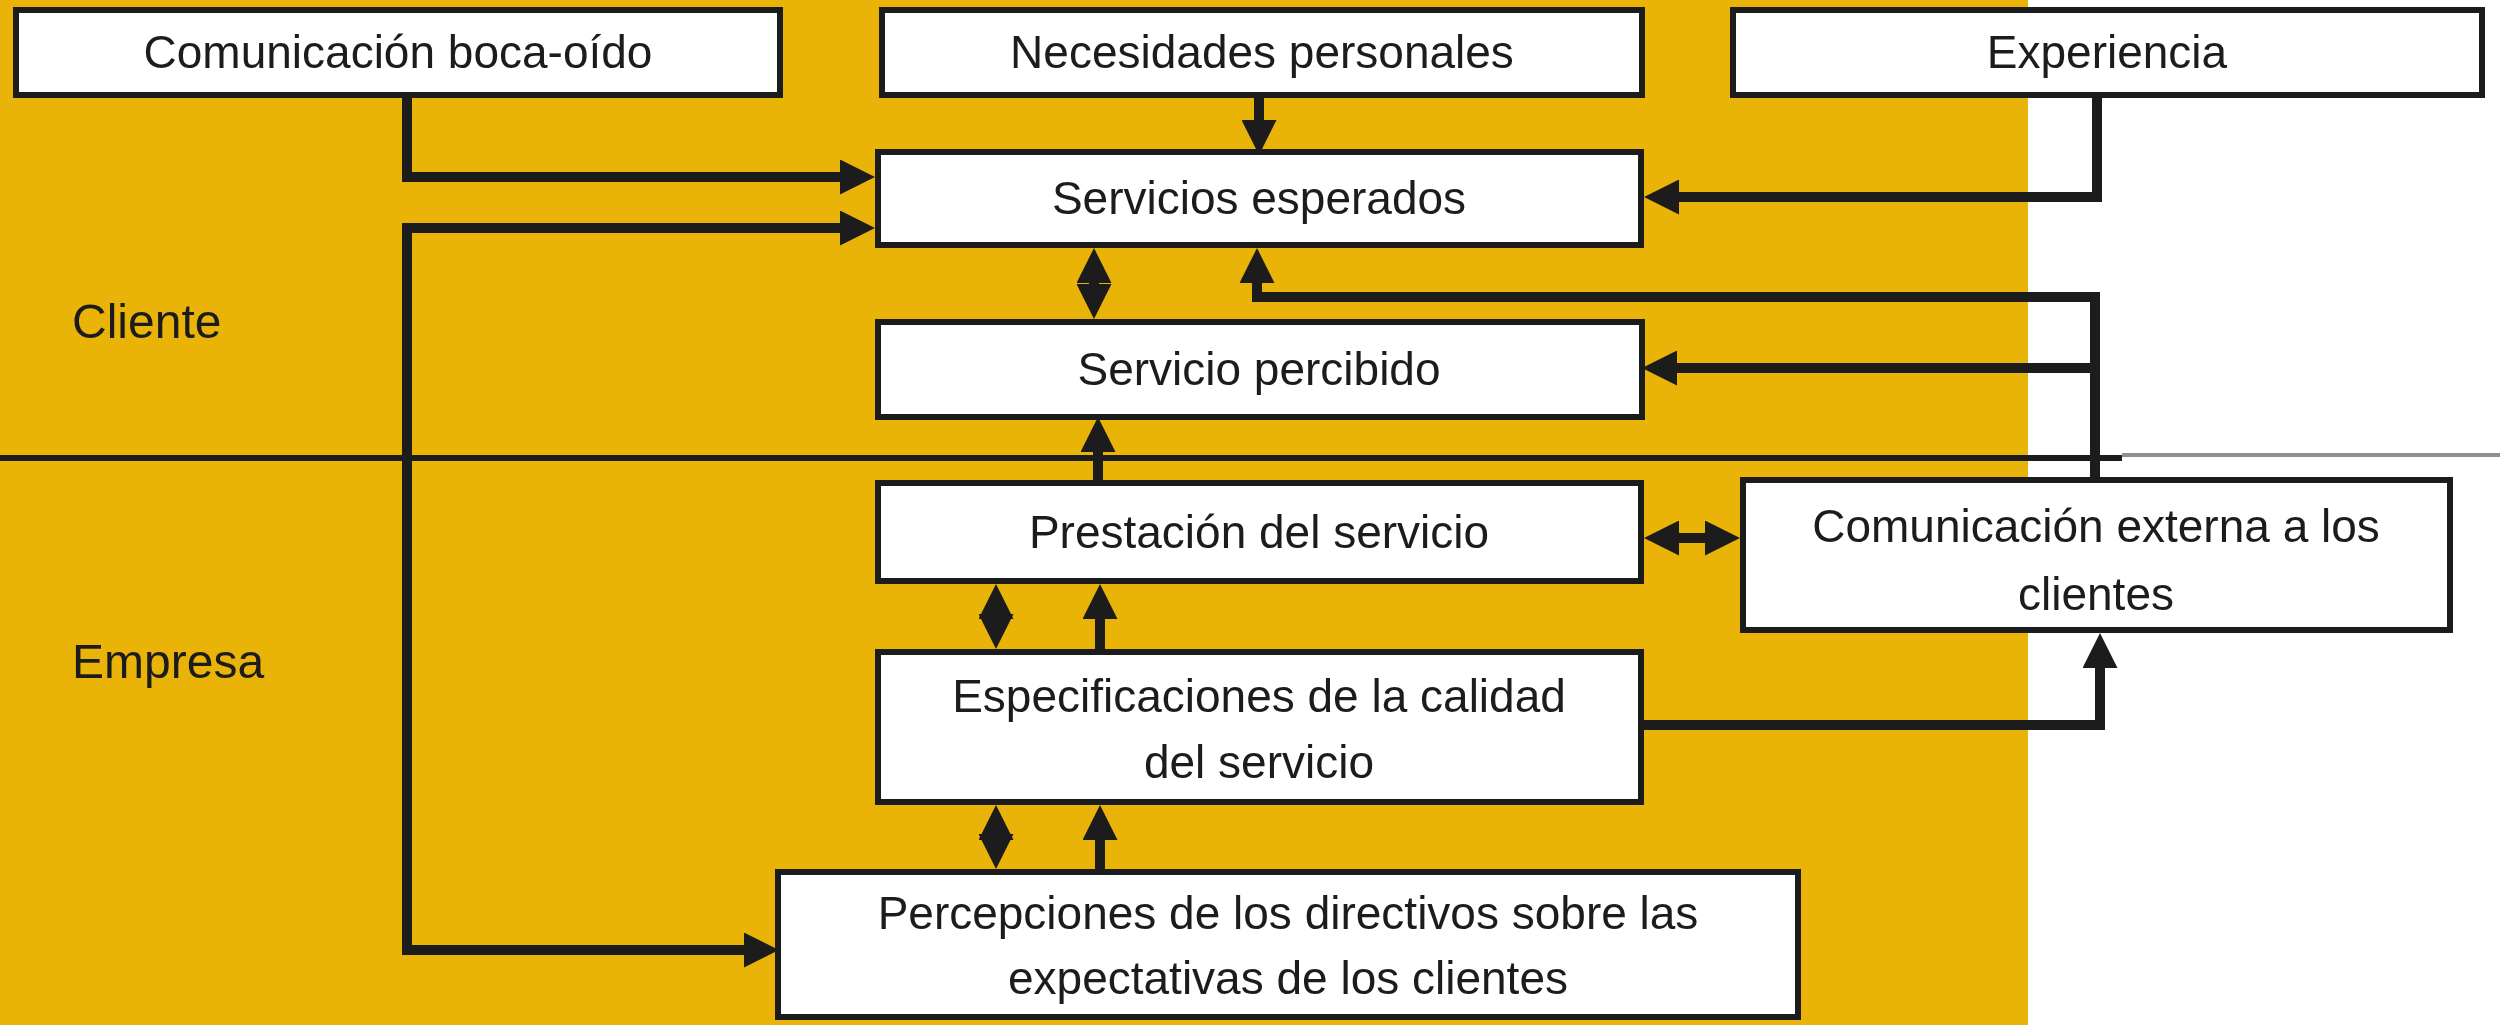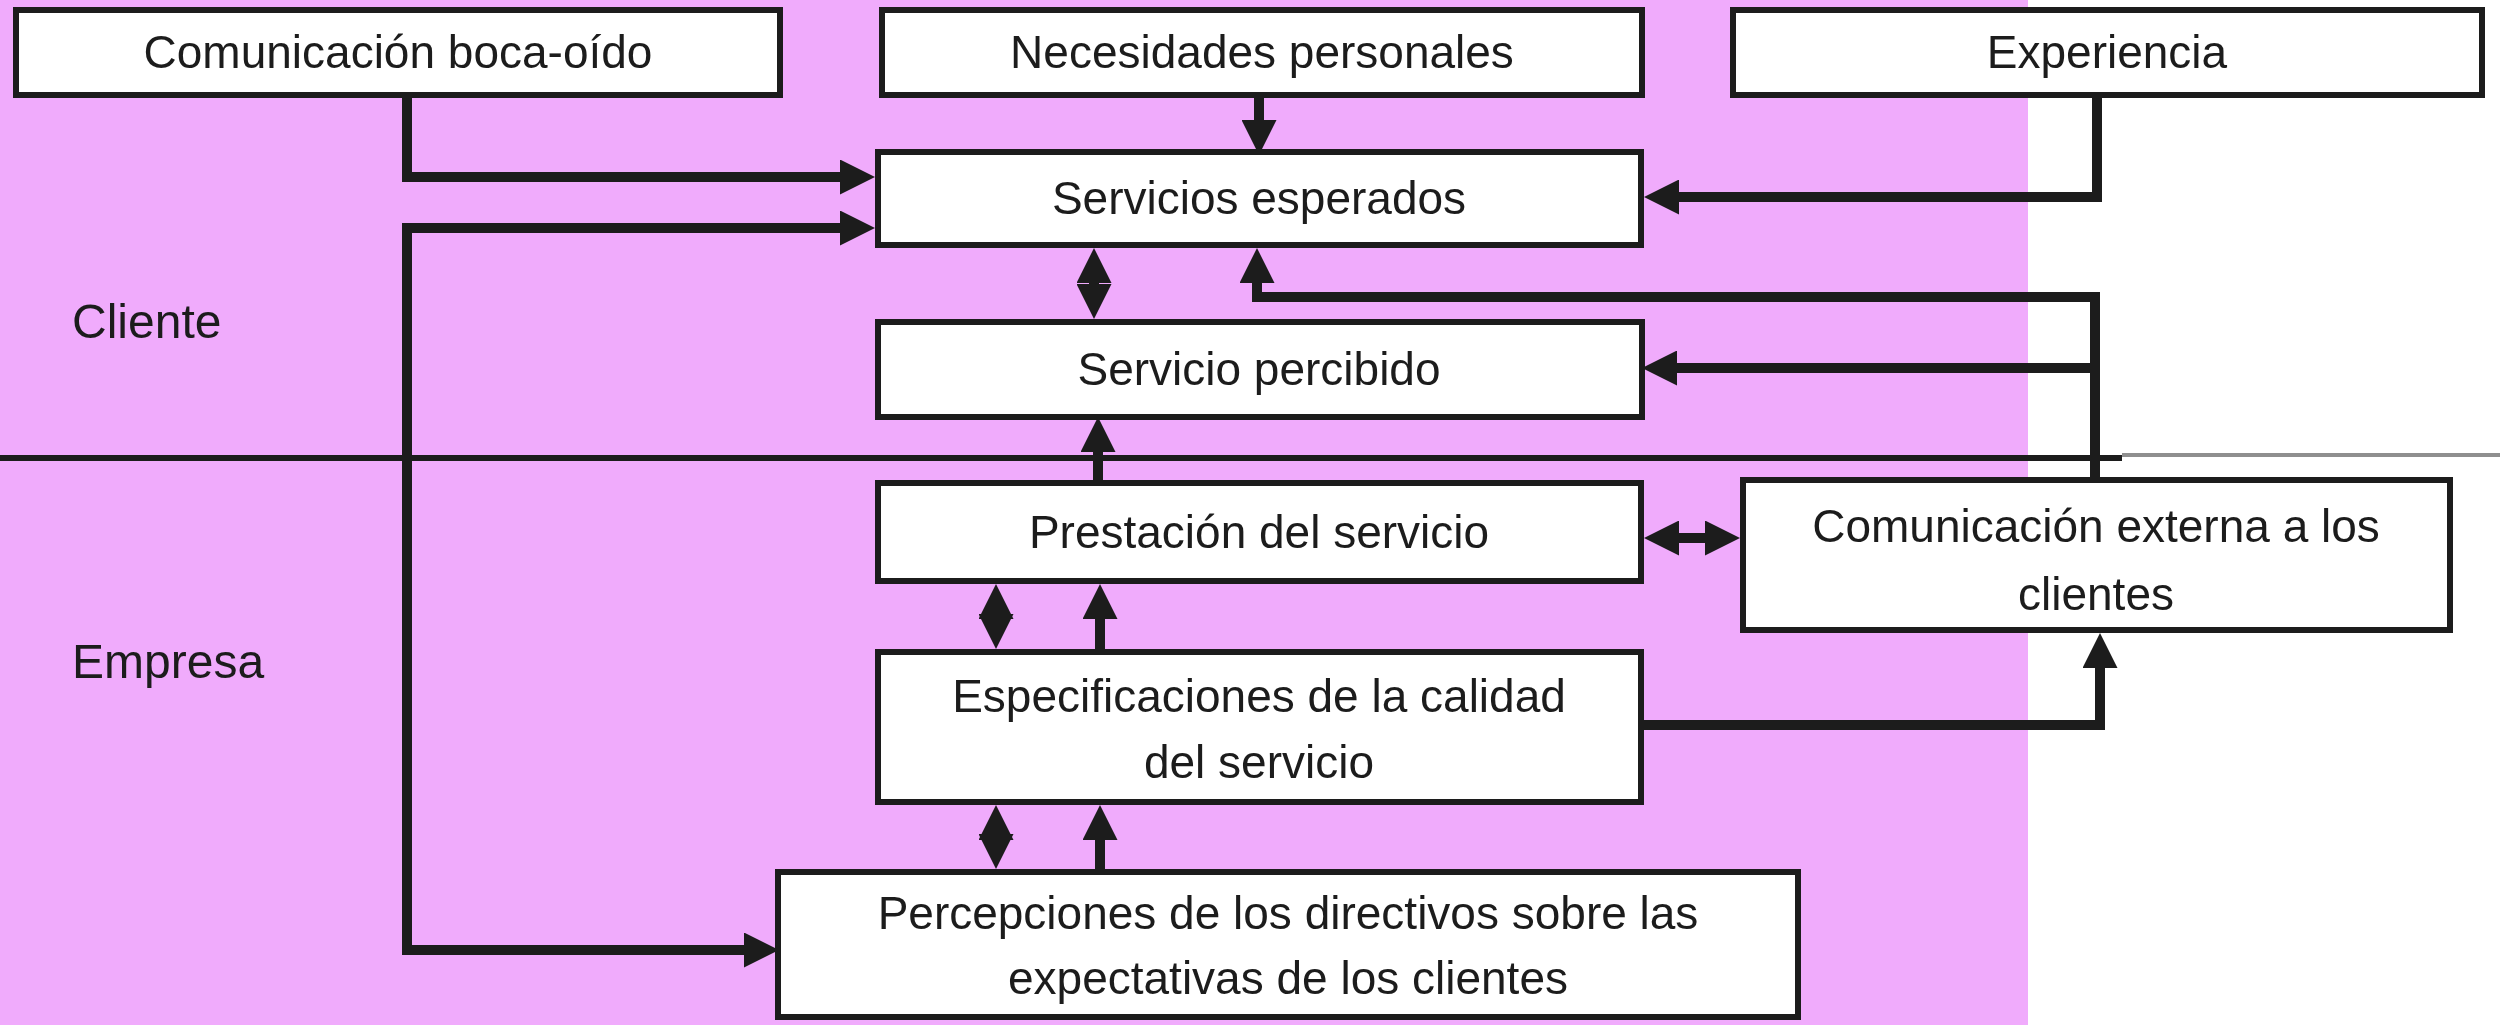--- a/index.html
+++ b/index.html
@@ -4,21 +4,21 @@
 <style>
   html, body {
     margin: 0;
     padding: 0;
     background: #ffffff;
   }
   .stage {
     position: relative;
     width: 2028px;
     height: 1025px;
-    background: #f0abfc;
+    background: #eab308;
     font-family: "Liberation Sans", sans-serif;
   }
   svg { display: block; }
   .connector {
     fill: none;
     stroke: #1c1c1c;
     stroke-width: 10;
     stroke-linejoin: miter;
   }
   .divider-main {

